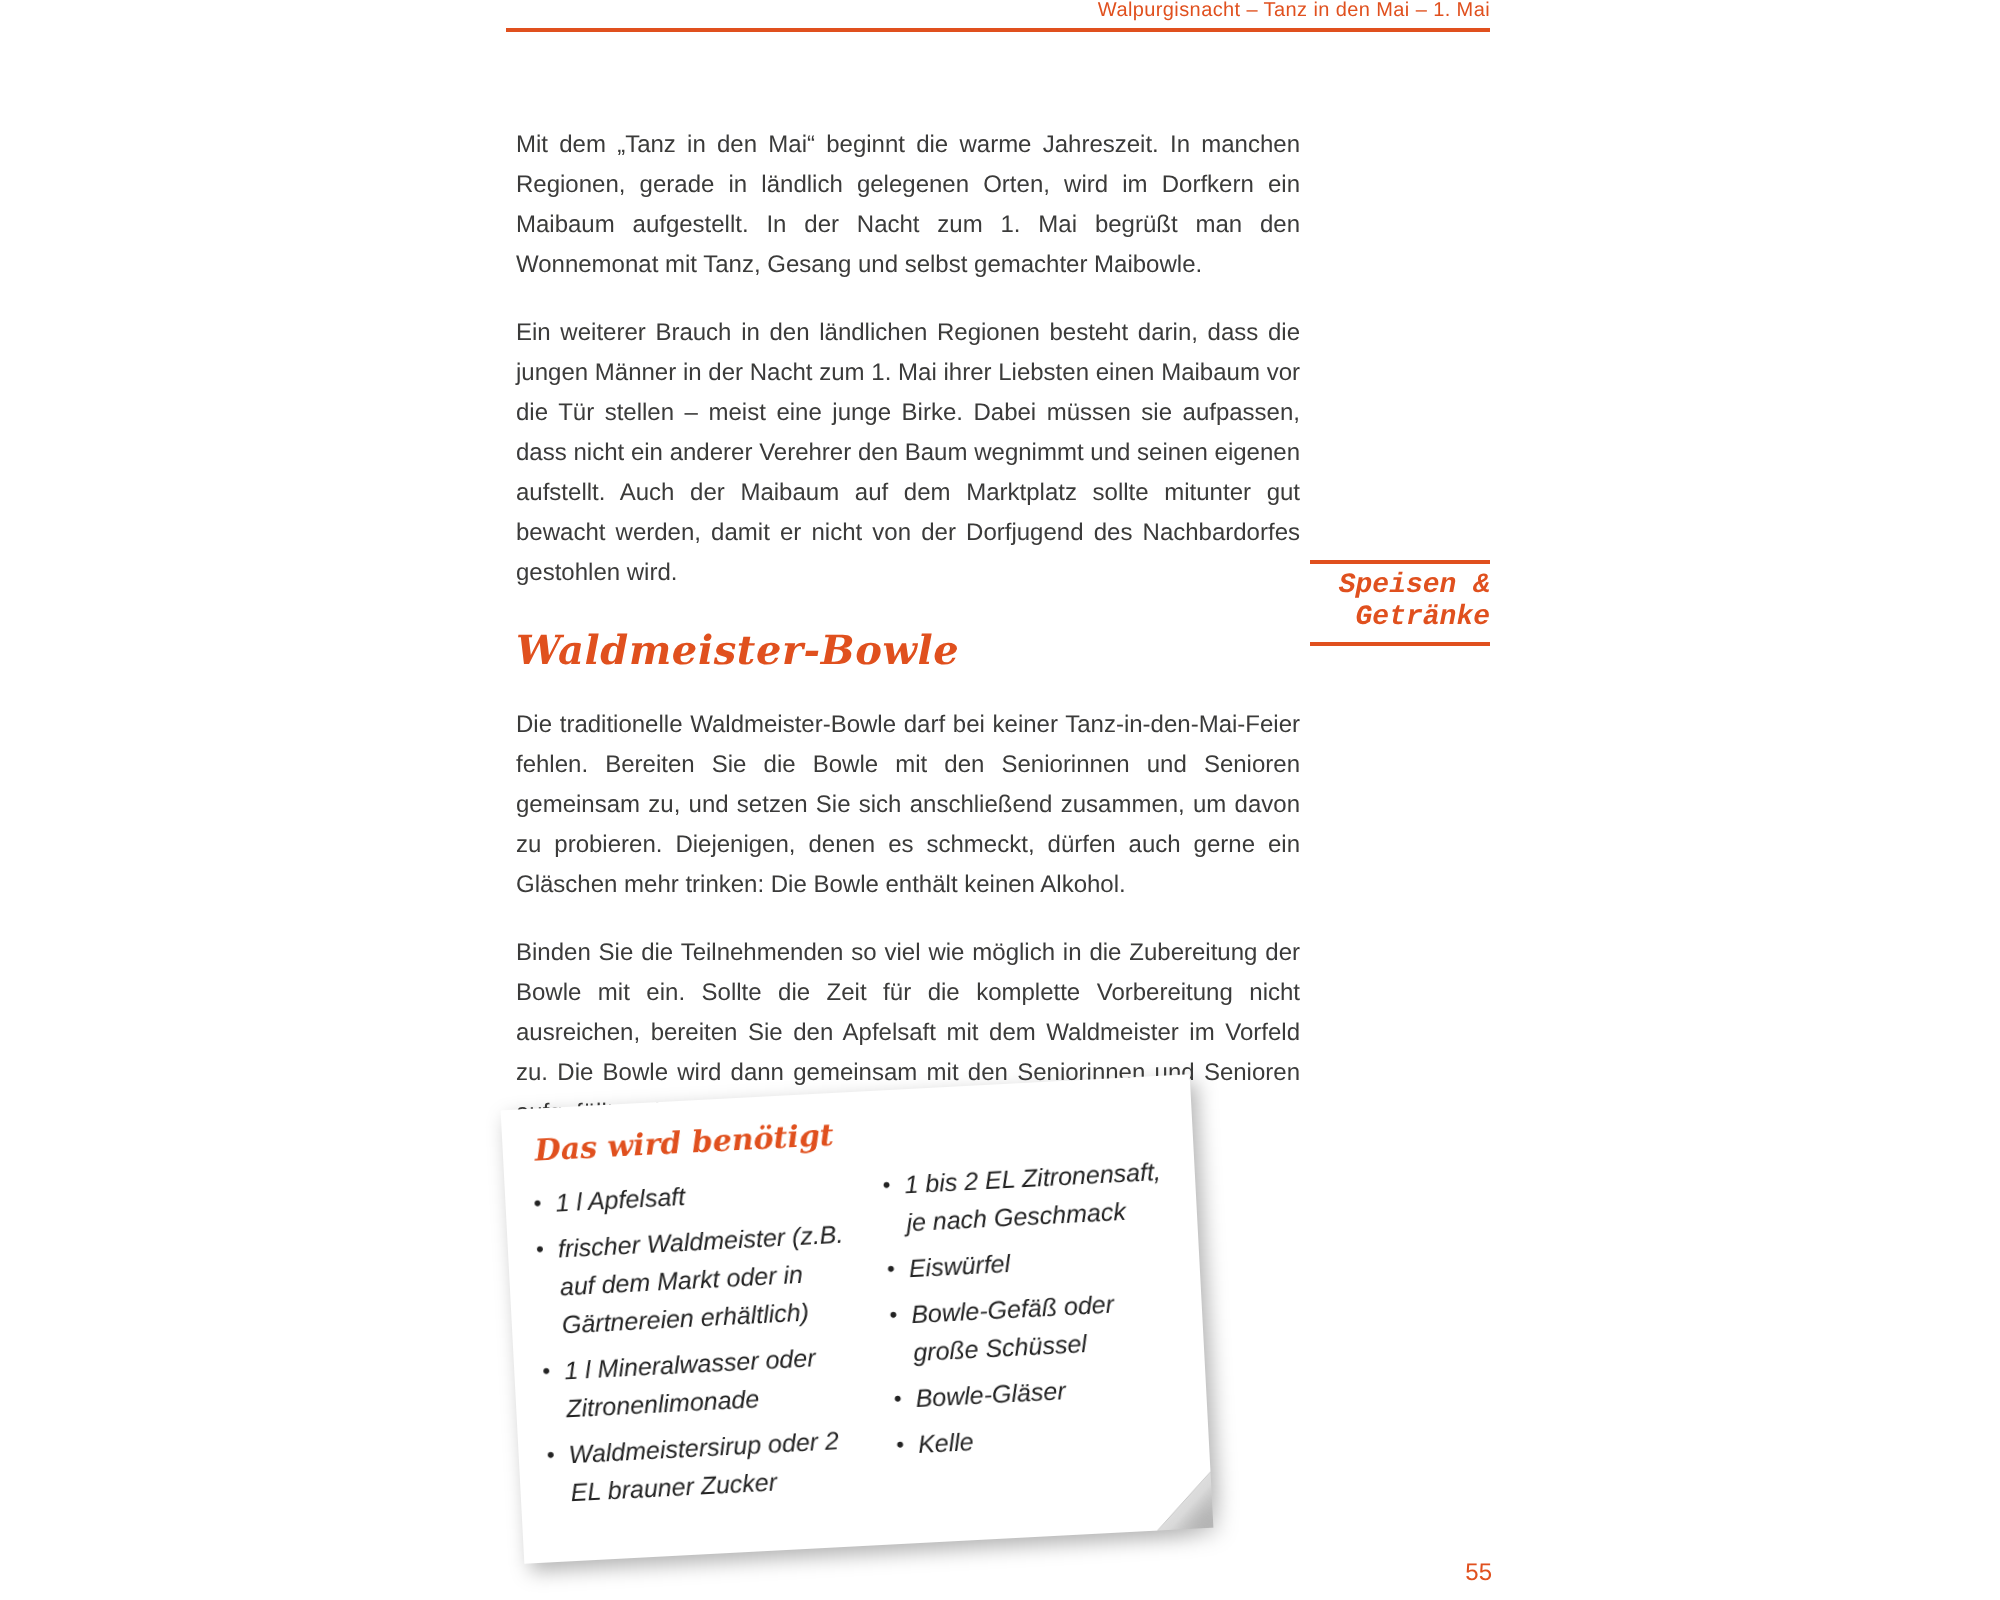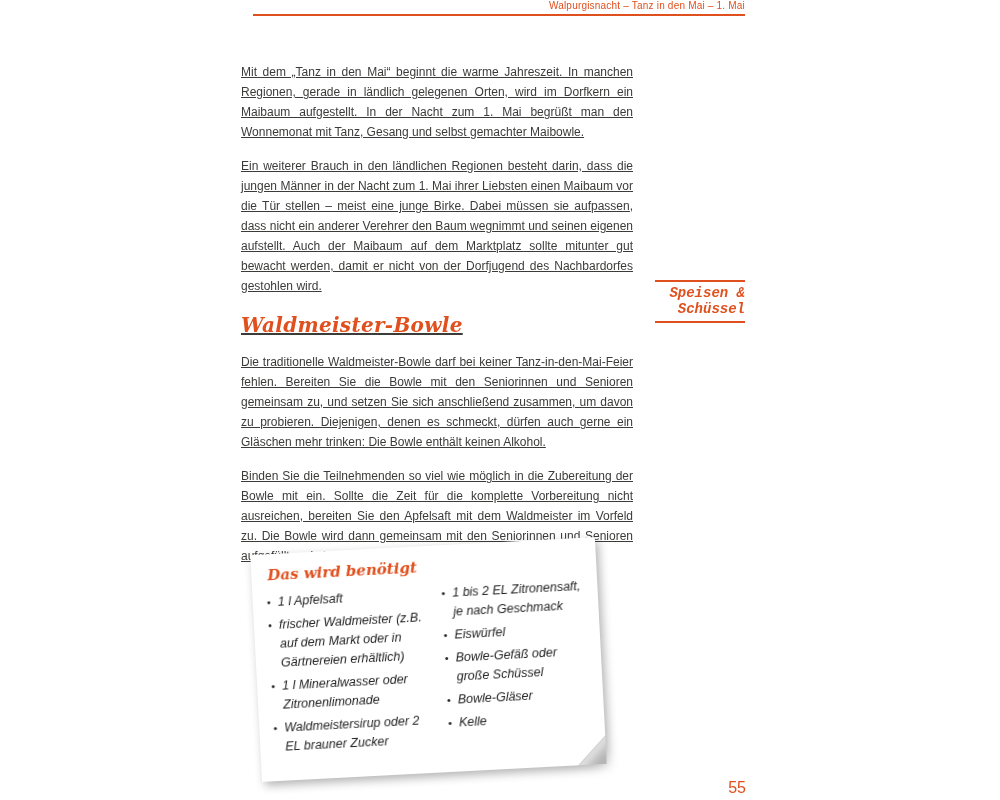--- a/index.html
+++ b/index.html
@@ -18,23 +18,23 @@
     position:absolute;left:253px;top:0px;width:492px;
     text-align:right;font-size:10px;letter-spacing:.2px;
     color:var(--accent);
   }
   .header-rule{
     position:absolute;left:253px;top:14px;width:492px;height:2px;
     background:var(--accent);
   }
   
   .content-col{
-    position:absolute;left:241px;top:62px;width:392px;
+    position:absolute;left:258px;top:62px;width:392px;
     font-size:12px;line-height:20px;text-align:justify;
-    hyphens:auto;text-decoration:underline;-webkit-hyphens:auto;
+    hyphens:auto;-webkit-hyphens:auto;
   }
   .content-col p{margin:0 0 14px 0;}
   .chapter-heading{
     margin:8px 0 12px 0;
     font-family:"DejaVu Serif","Liberation Serif",serif;
     font-style:italic;font-weight:bold;
     font-size:20px;line-height:30px;letter-spacing:.3px;
     color:var(--accent);text-align:left;
   }
   
@@ -76,21 +76,21 @@
     list-style:none;margin:0;padding:0;
     font-style:italic;font-size:12.5px;line-height:19px;color:#232323;
   }
   .note-list.left{width:53%;}
   .note-list.right{width:47%;}
   .note-list li{position:relative;padding-left:11px;margin-bottom:4px;}
   .bullet{position:absolute;left:0;top:0;font-size:11px;}
   
   .page-number{
     position:absolute;left:700px;top:779px;width:46px;text-align:right;
-    color:var(--accent);font-size:16px;
+    color:var(--accent);font-size:12px;
   }
 </style>
 </head>
 <body>
 
 <div>
 
   <div class="running-header">Walpurgisnacht – Tanz in den Mai – 1. Mai</div>
   <div class="header-rule"></div>
 
@@ -99,21 +99,21 @@
     <p>Ein weiterer Brauch in den ländlichen Regionen besteht darin, dass die jungen Männer in der Nacht zum 1. Mai ihrer Liebsten einen Maibaum vor die Tür stellen – meist eine junge Birke. Dabei müssen sie aufpassen, dass nicht ein anderer Verehrer den Baum wegnimmt und seinen eigenen aufstellt. Auch der Maibaum auf dem Marktplatz sollte mitunter gut bewacht werden, damit er nicht von der Dorfjugend des Nachbardorfes gestohlen wird.</p>
     <h1 class="chapter-heading">Waldmeister-Bowle</h1>
     <p>Die traditionelle Waldmeister-Bowle darf bei keiner Tanz-in-den-Mai-Feier fehlen. Bereiten Sie die Bowle mit den Seniorinnen und Senioren gemeinsam zu, und setzen Sie sich anschließend zusammen, um davon zu probieren. Diejenigen, denen es schmeckt, dürfen auch gerne ein Gläschen mehr trinken: Die Bowle enthält keinen Alkohol.</p>
     <p>Binden Sie die Teilnehmenden so viel wie möglich in die Zubereitung der Bowle mit ein. Sollte die Zeit für die komplette Vorbereitung nicht ausreichen, bereiten Sie den Apfelsaft mit dem Waldmeister im Vorfeld zu. Die Bowle wird dann gemeinsam mit den Seniorinnen und Senioren aufgefüllt und abgeschmeckt.</p>
   </div>
 
   <div class="margin-note">
     <div class="rule"></div>
     <div class="margin-note-text">
       <div>Speisen &amp;</div>
-      <div>Schüssel</div>
+      <div>Getränke</div>
     </div>
     <div class="rule"></div>
   </div>
 
   <div class="note-wrap">
     <div class="note">
       <div class="note-title">Das wird benötigt</div>
       <div class="note-cols">
         <ul class="note-list left">
           <li><span class="bullet">•</span><span>1 l Apfelsaft</span></li>

